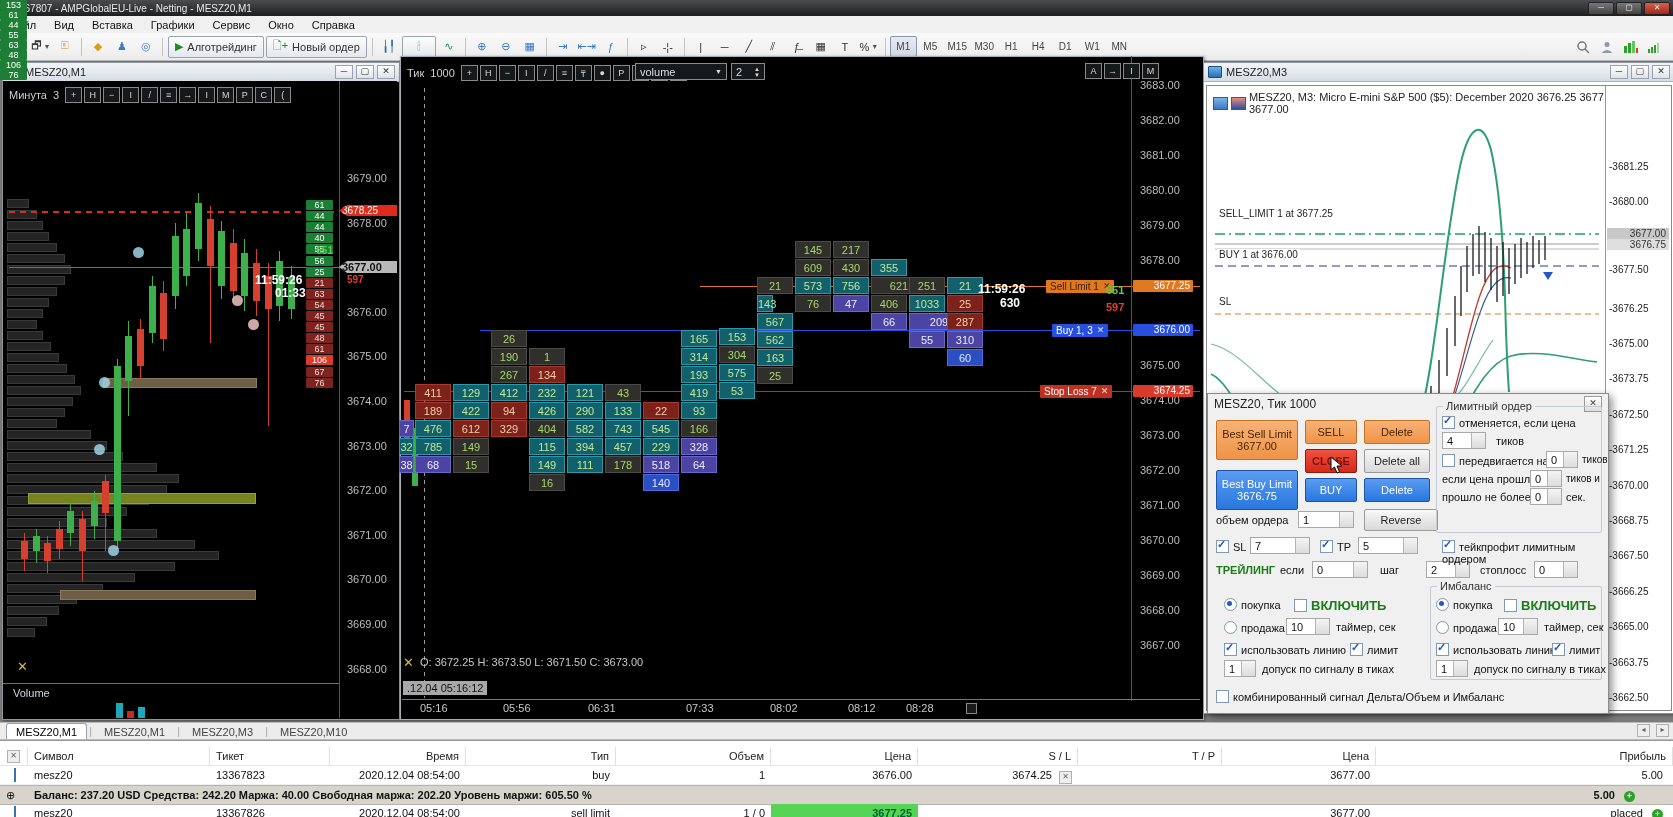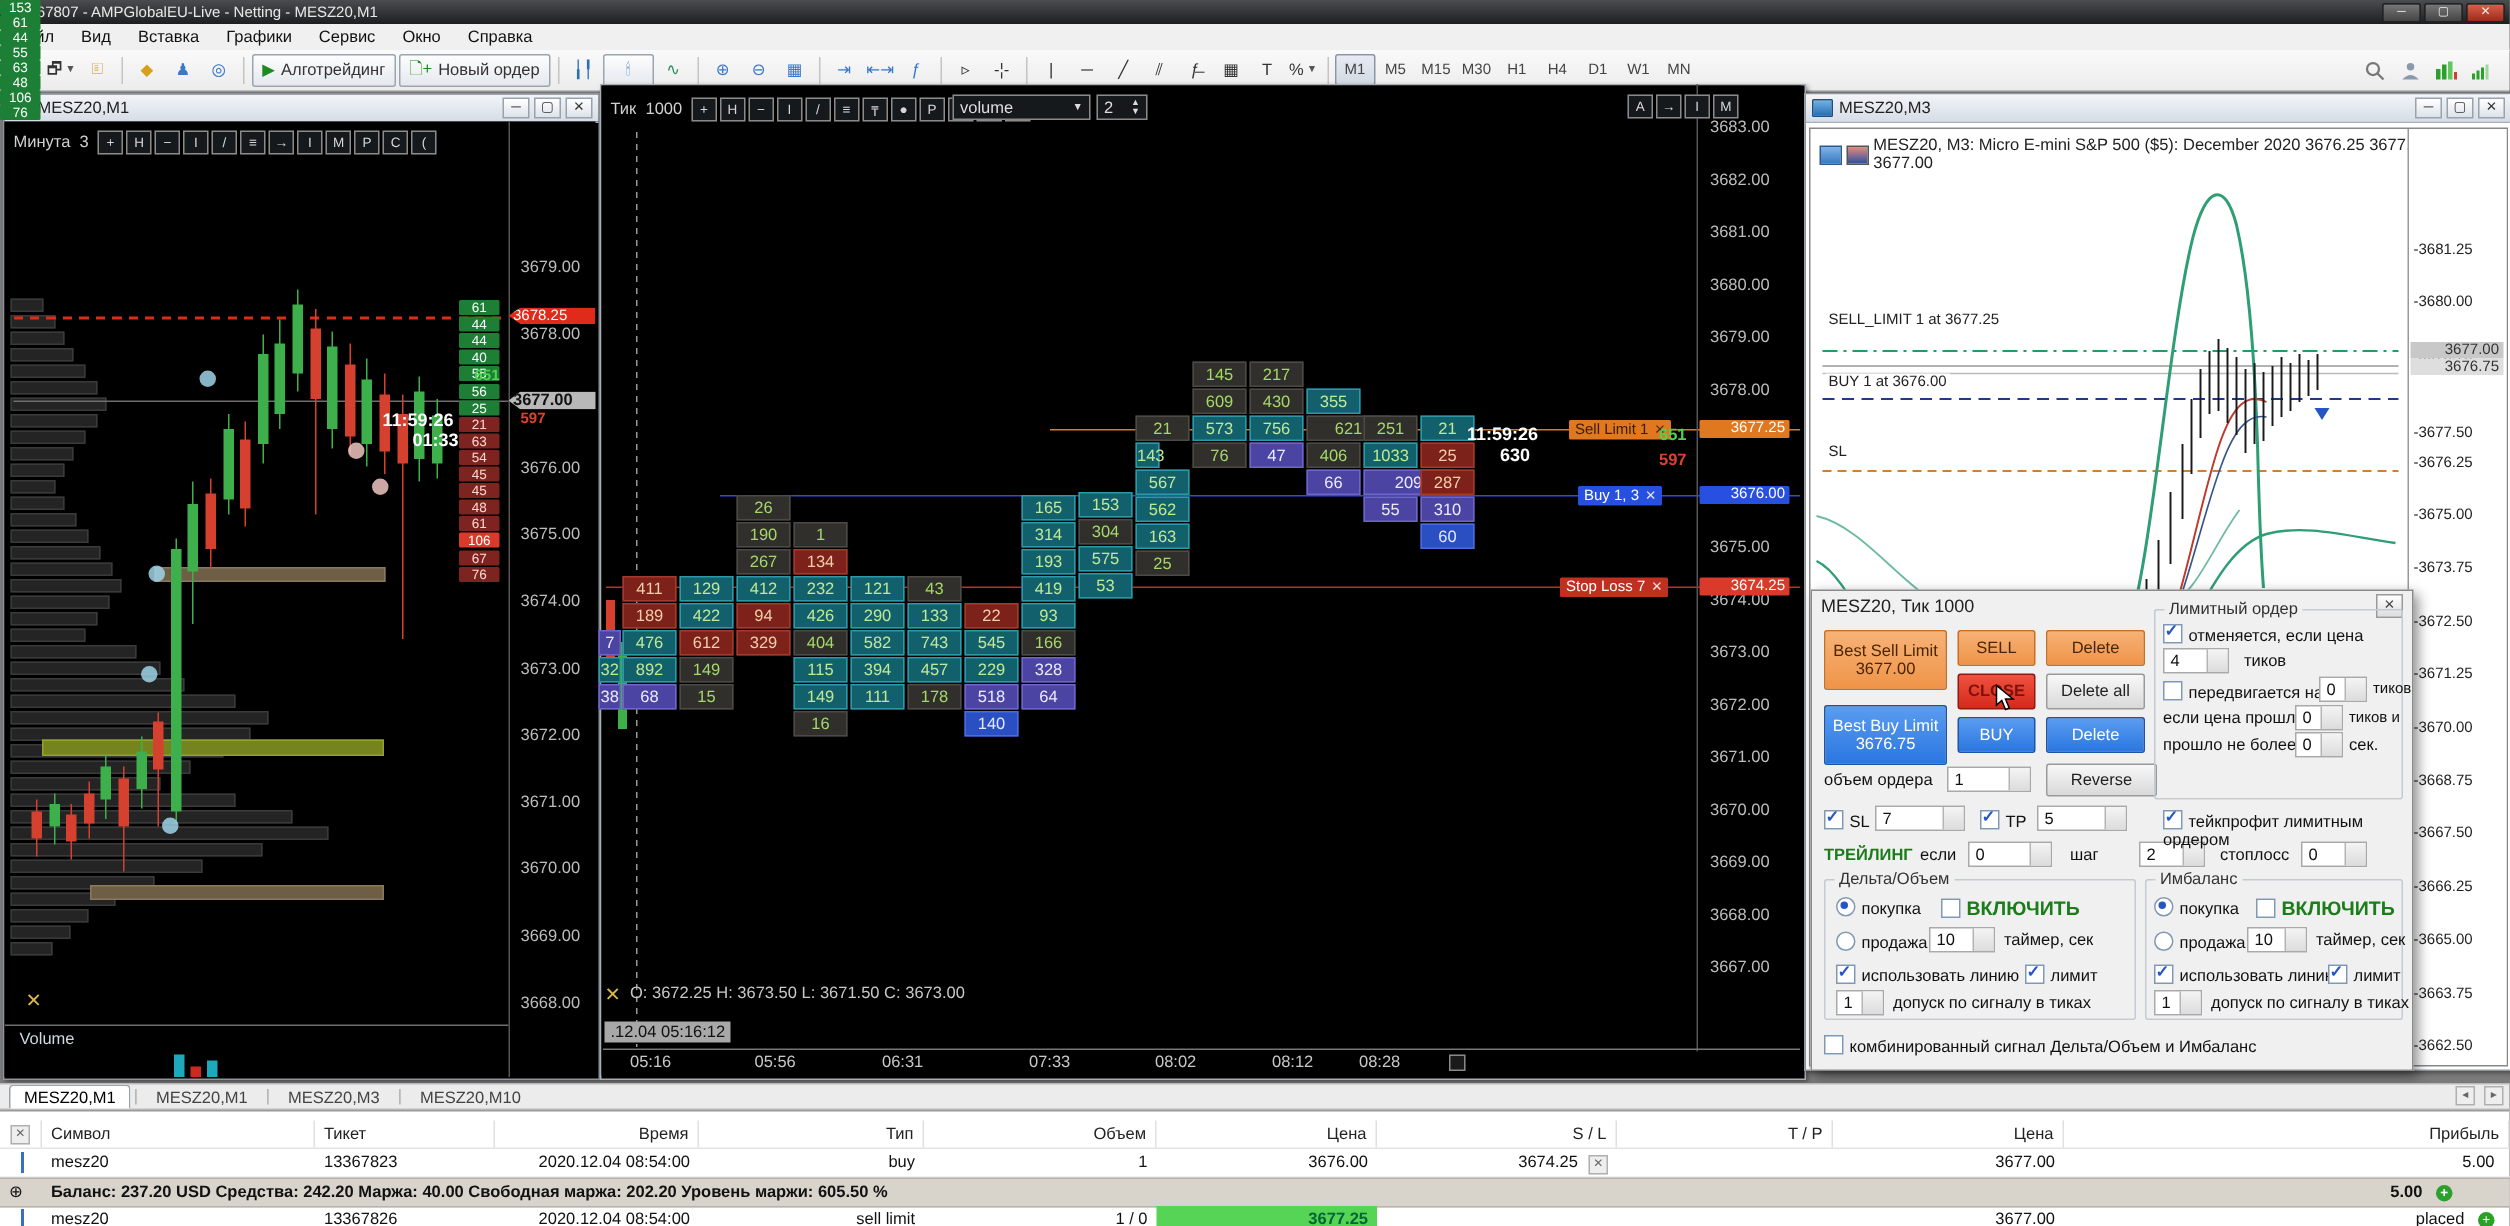--- a/index.html
+++ b/index.html
@@ -397,21 +397,21 @@
     <div style="position: absolute; left: 412px; top: 428px; width: 6px; height: 58px; background: rgb(61, 176, 75);"></div>
     <div style="position: absolute; left: 700px; top: 286px; width: 500px; height: 1px; background: rgb(224, 120, 32);"></div>
     <div style="position: absolute; left: 480px; top: 330px; width: 720px; height: 1px; background: rgb(40, 80, 224);"></div>
     <div style="position: absolute; left: 404px; top: 391px; width: 796px; height: 1px; background: rgb(192, 48, 32);"></div>
     <div class="fc fc-p" style="left: 399px; top: 420px; width: 15px;">7</div>
     <div class="fc fc-t" style="left: 399px; top: 438px; width: 15px;">32</div>
     <div class="fc fc-p" style="left: 399px; top: 456px; width: 15px;">38</div>
     <div class="fc fc-r" style="left: 415px; top: 384px; width: 36px;">411</div>
     <div class="fc fc-r" style="left: 415px; top: 402px; width: 36px;">189</div>
     <div class="fc fc-t" style="left: 415px; top: 420px; width: 36px;">476</div>
-    <div class="fc fc-t" style="left: 415px; top: 438px; width: 36px;">892</div>
+    <div class="fc fc-t" style="left: 415px; top: 438px; width: 36px;">785</div>
     <div class="fc fc-p" style="left: 415px; top: 456px; width: 36px;">68</div>
     <div class="fc fc-t" style="left: 453px; top: 384px; width: 36px;">129</div>
     <div class="fc fc-t" style="left: 453px; top: 402px; width: 36px;">422</div>
     <div class="fc fc-r" style="left: 453px; top: 420px; width: 36px;">612</div>
     <div class="fc fc-g" style="left: 453px; top: 438px; width: 36px;">149</div>
     <div class="fc fc-g" style="left: 453px; top: 456px; width: 36px;">15</div>
     <div class="fc fc-g" style="left: 491px; top: 330px; width: 36px;">26</div>
     <div class="fc fc-g" style="left: 491px; top: 348px; width: 36px;">190</div>
     <div class="fc fc-g" style="left: 491px; top: 366px; width: 36px;">267</div>
     <div class="fc fc-t" style="left: 491px; top: 384px; width: 36px;">412</div>
@@ -614,21 +614,21 @@
     </svg>
     <span class="abs" style="left:10px;top:122px;color:#222;font-size:10px;background:#fff;padding:0 2px">SELL_LIMIT 1 at 3677.25</span>
     <span class="abs" style="left:10px;top:163px;color:#222;font-size:10px;background:#fff;padding:0 2px">BUY 1 at 3676.00</span>
     <span class="abs" style="left:10px;top:210px;color:#222;font-size:10px;background:#fff;padding:0 2px">SL</span>
 
     <div class="abs" style="left:398px;top:0;width:66px;height:624px;border-left:1px solid #999;background:#fff"></div>
     <div id="rc-scale" class="abs" style="left:398px;top:0;width:66px;height:624px">
         <div style="position: absolute; left: 4px; top: 75px; color: rgb(34, 34, 34); font-size: 10px;">-3681.25</div>
         <div style="position: absolute; left: 4px; top: 110.4px; color: rgb(34, 34, 34); font-size: 10px;">-3680.00</div>
         <div style="position: absolute; left: 4px; top: 145.8px; color: rgb(34, 34, 34); font-size: 10px;">-3678.75</div>
-        <div style="position: absolute; left: 4px; top: 197px; color: rgb(34, 34, 34); font-size: 10px; text-align: right;">-3677.50</div>
+        <div style="position: absolute; left: 4px; top: 178px; color: rgb(34, 34, 34); font-size: 10px; text-align: right;">-3677.50</div>
         <div style="position: absolute; left: 4px; top: 216.6px; color: rgb(34, 34, 34); font-size: 10px;">-3676.25</div>
         <div style="position: absolute; left: 4px; top: 252px; color: rgb(34, 34, 34); font-size: 10px;">-3675.00</div>
         <div style="position: absolute; left: 4px; top: 287.4px; color: rgb(34, 34, 34); font-size: 10px;">-3673.75</div>
         <div style="position: absolute; left: 4px; top: 322.8px; color: rgb(34, 34, 34); font-size: 10px;">-3672.50</div>
         <div style="position: absolute; left: 4px; top: 358.2px; color: rgb(34, 34, 34); font-size: 10px;">-3671.25</div>
         <div style="position: absolute; left: 4px; top: 393.6px; color: rgb(34, 34, 34); font-size: 10px;">-3670.00</div>
         <div style="position: absolute; left: 4px; top: 429px; color: rgb(34, 34, 34); font-size: 10px;">-3668.75</div>
         <div style="position: absolute; left: 4px; top: 464.4px; color: rgb(34, 34, 34); font-size: 10px;">-3667.50</div>
         <div style="position: absolute; left: 4px; top: 499.8px; color: rgb(34, 34, 34); font-size: 10px;">-3666.25</div>
         <div style="position: absolute; left: 4px; top: 535.2px; color: rgb(34, 34, 34); font-size: 10px;">-3665.00</div>
@@ -702,23 +702,20 @@
   <div class="spin" style="left:338px;top:57px;width:32px"><span>0</span></div>
   <span class="abs" style="left:374px;top:60px;font-size:10px">тиков</span>
   <span class="abs" style="left:234px;top:79px">если цена прошла</span>
   <div class="spin" style="left:322px;top:76px;width:32px"><span>0</span></div>
   <span class="abs" style="left:358px;top:79px;font-size:10px">тиков и</span>
   <span class="abs" style="left:234px;top:97px">прошло не более</span>
   <div class="spin" style="left:322px;top:94px;width:32px"><span>0</span></div>
   <span class="abs" style="left:358px;top:97px">сек.</span>
   <span class="abs" style="left:234px;top:146px"><span class="chk on"></span><span>тейкпрофит лимитным ордером</span></span>
 
-  <div class="grp" style="left:8px;top:192px;width:206px;height:92px">
-    <span class="glab">Дельта/Объем</span>
-  </div>
   <span class="abs" style="left:16px;top:204px"><span class="rad on"></span><span>покупка</span></span>
   <span class="abs" style="left:86px;top:204px"><span class="chk"></span><span class="gtxt" style="font-size:13px">ВКЛЮЧИТЬ</span></span>
   <span class="abs" style="left:16px;top:227px"><span class="rad"></span><span>продажа</span></span>
   <div class="spin" style="left:78px;top:224px;width:44px"><span>10</span></div>
   <span class="abs" style="left:128px;top:227px">таймер, сек</span>
   <span class="abs" style="left:16px;top:249px"><span class="chk on"></span><span>использовать линию</span></span>
   <span class="abs" style="left:142px;top:249px"><span class="chk on"></span><span>лимит</span></span>
   <div class="spin" style="left:16px;top:266px;width:32px"><span>1</span></div>
   <span class="abs" style="left:54px;top:269px">допуск по сигналу в тиках</span>
 

